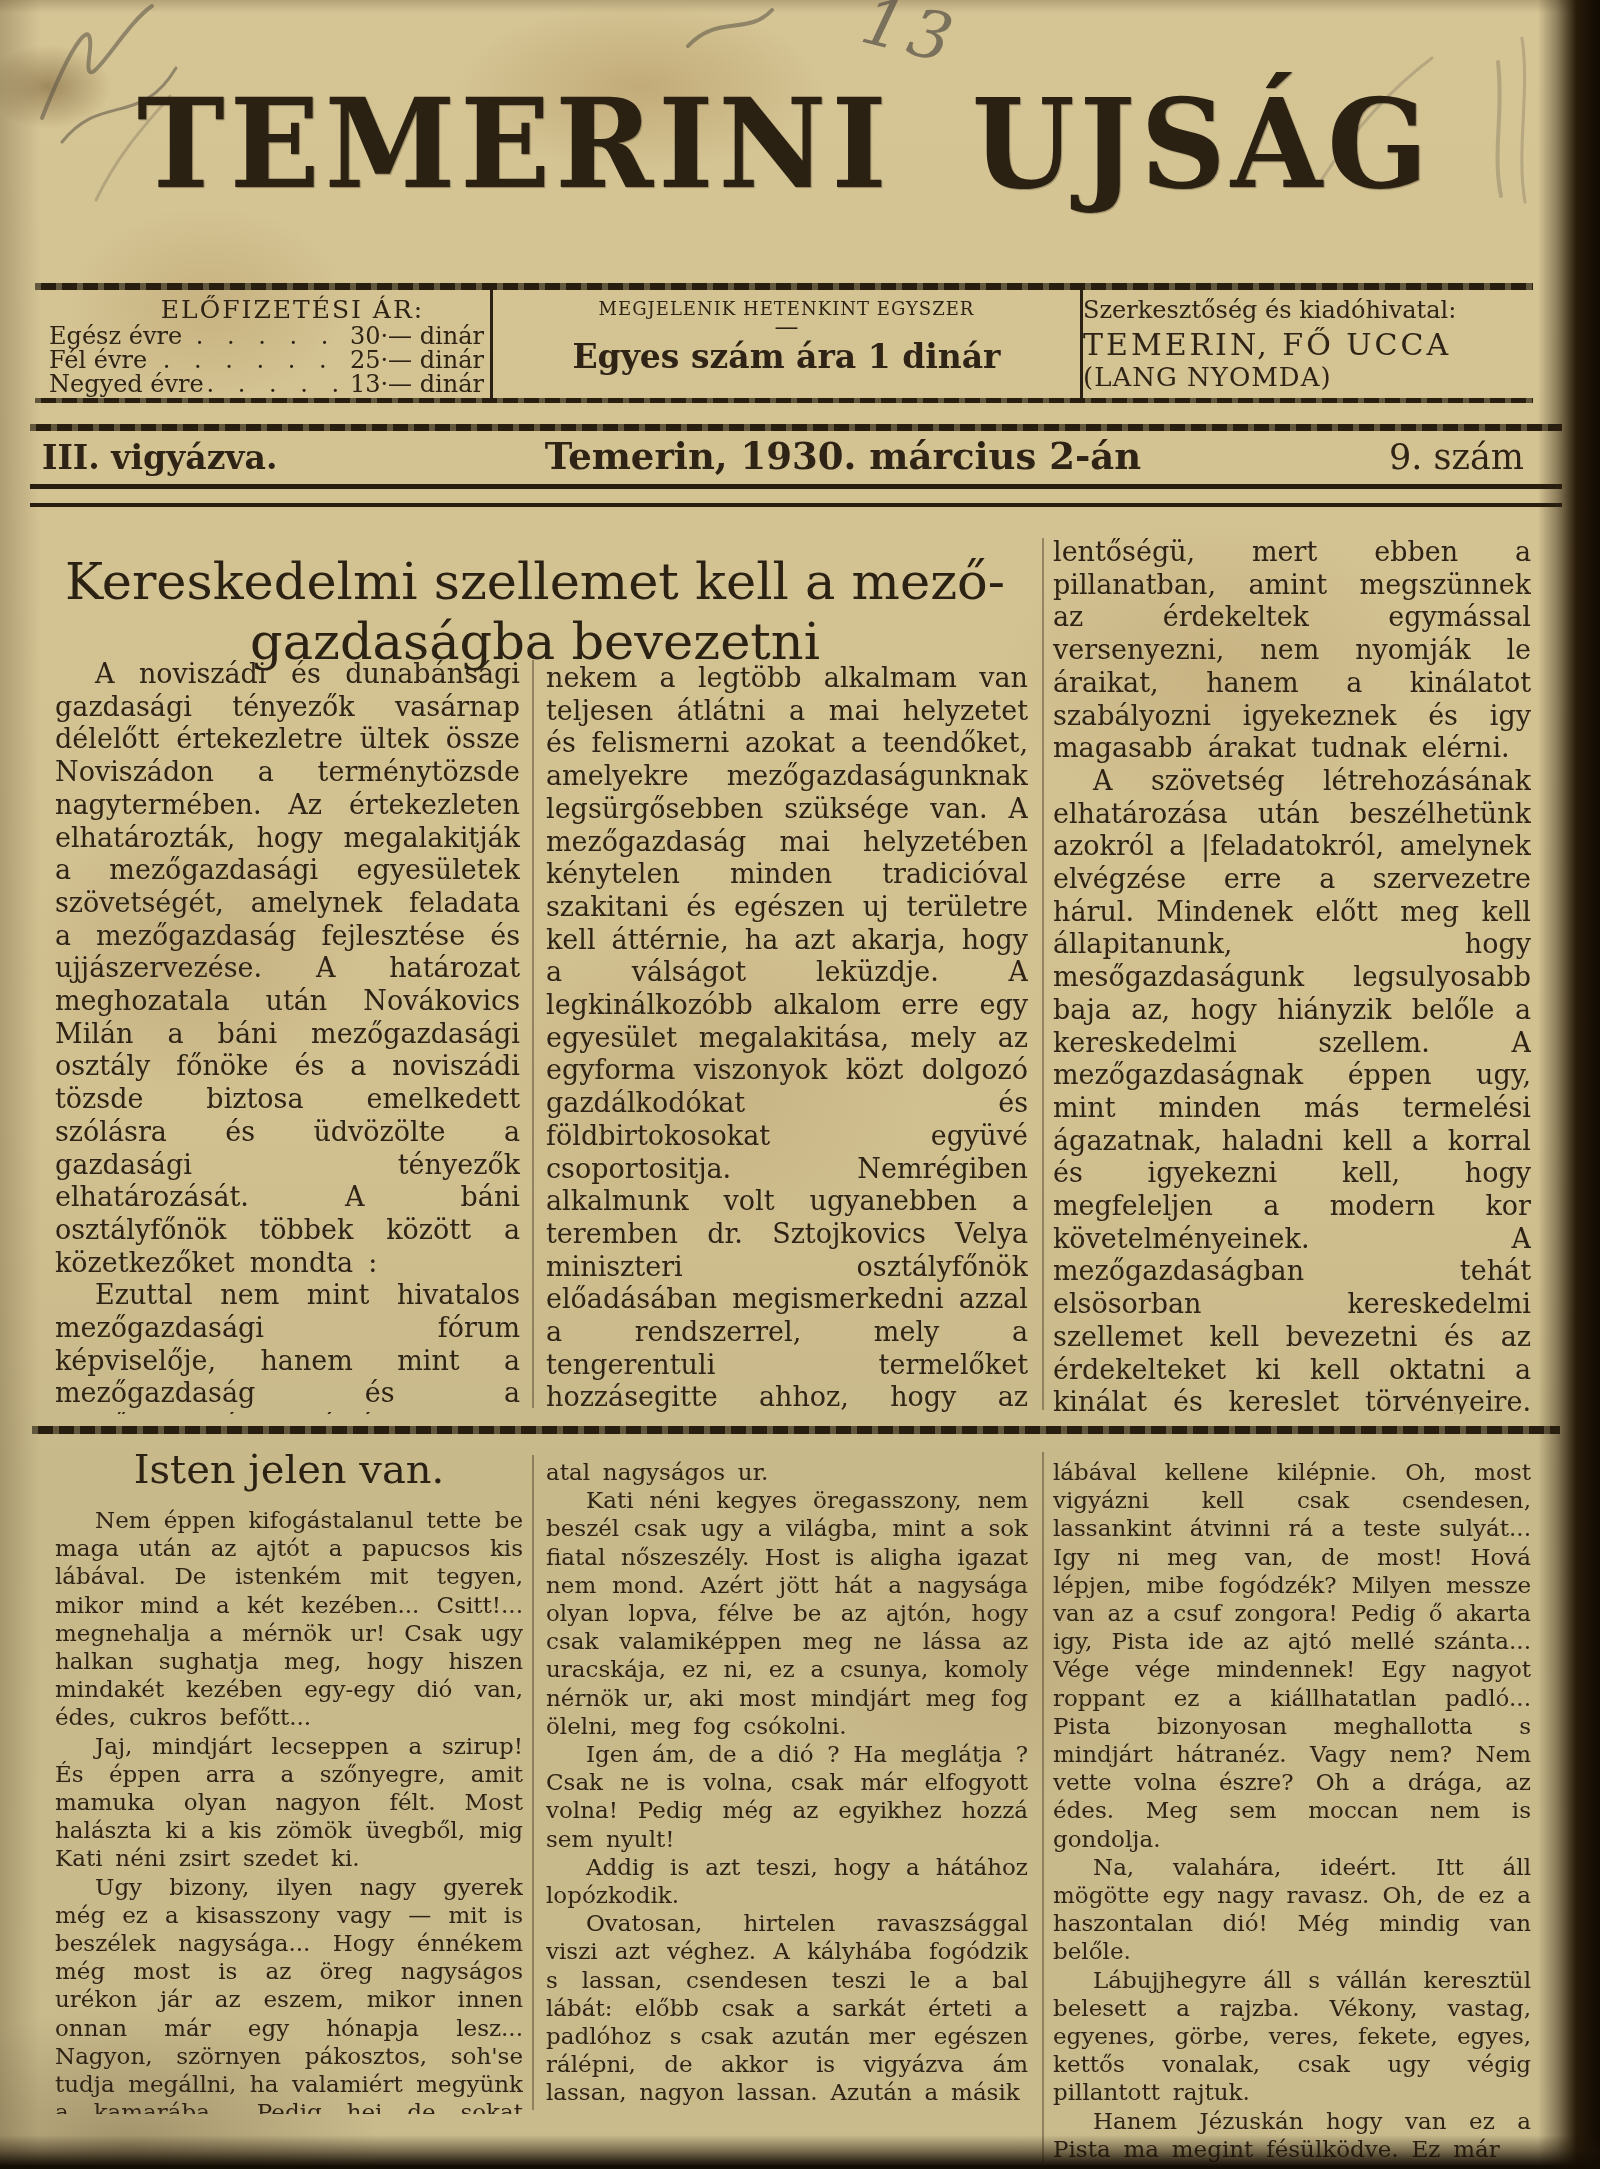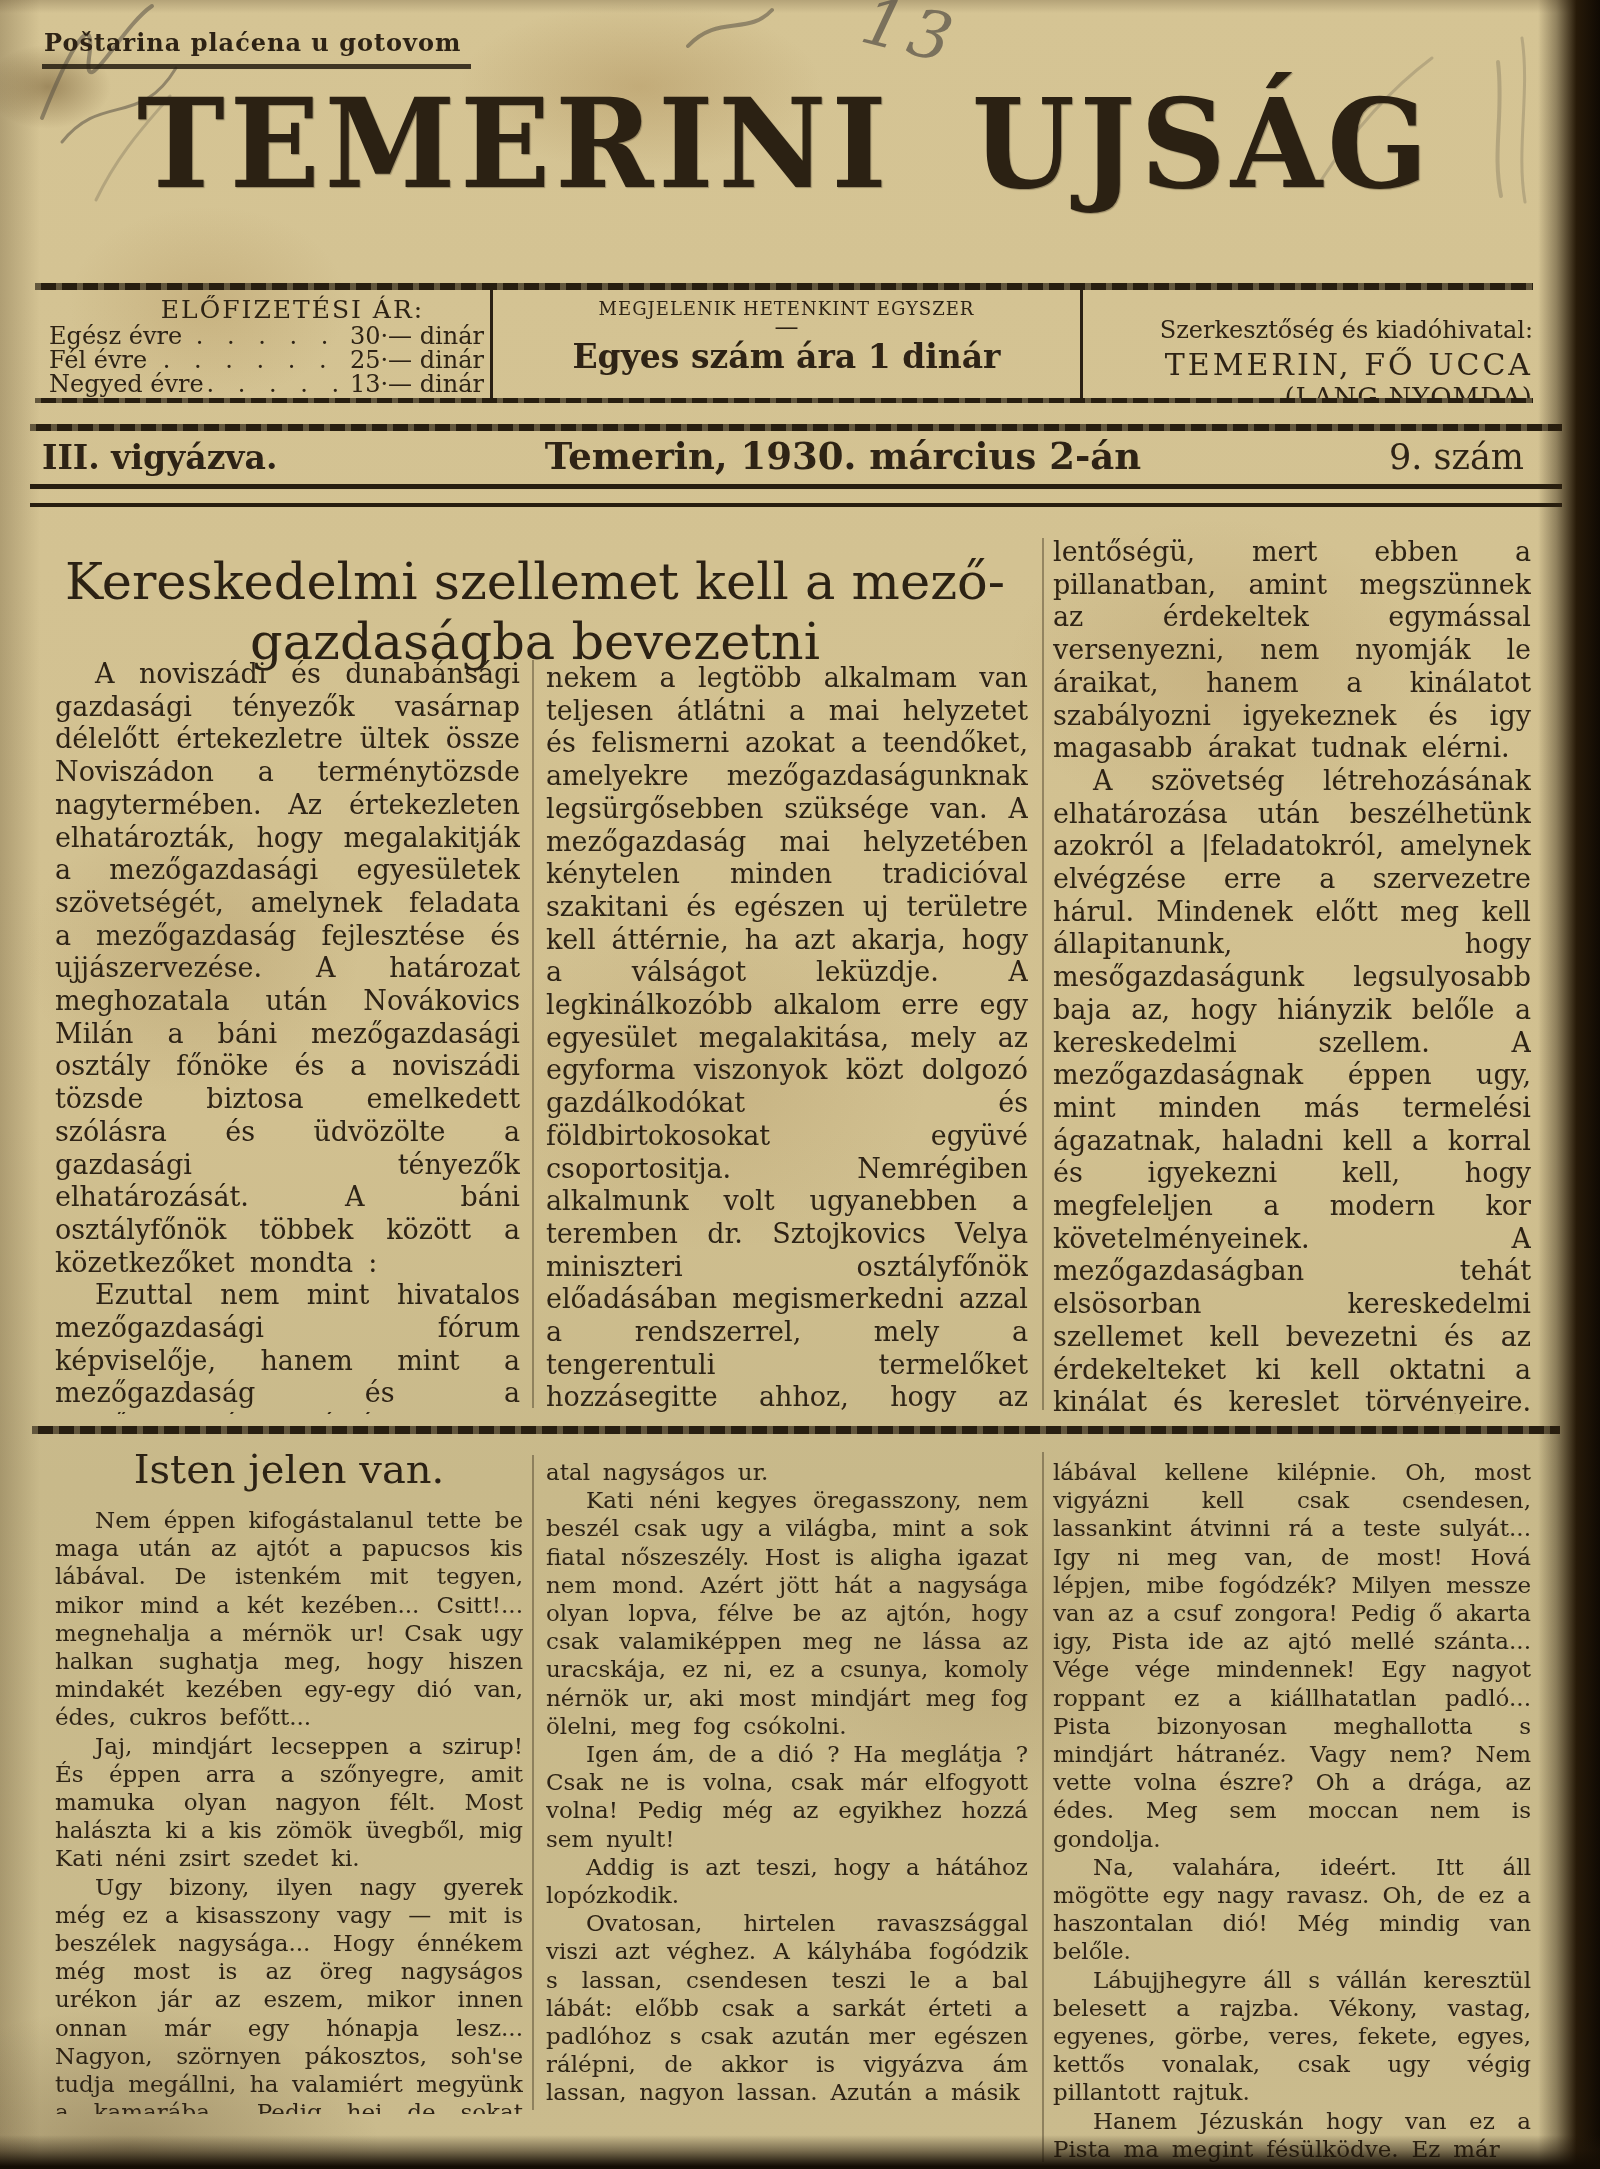--- a/index.html
+++ b/index.html
@@ -44,21 +44,21 @@
   .rule-c{left:30px;top:424px;width:1532px;height:7px;}
   .rule-d{left:30px;top:484px;width:1532px;height:14px;background:none;
     border-top:5px solid #271e10;border-bottom:4px solid #271e10;}
   .rule-mid{left:32px;top:1426px;width:1528px;height:8px;}
   
   .info-row{position:absolute;left:35px;top:290px;width:1498px;height:108px;display:flex;}
   .ibox{box-sizing:border-box;overflow:hidden;}
   .ibox1{width:455px;padding-top:5px;}
   .ibox2{width:593px;border-left:3px solid #2a2014;border-right:3px solid #2a2014;
     text-align:center;padding-top:8px;}
-  .ibox3{width:450px;text-align:right;padding-top:26px;}
+  .ibox3{width:450px;text-align:left;padding-top:6px;}
   .sub-title{text-align:center;font-size:25px;letter-spacing:2px;padding-left:60px;}
   .sub-row{display:flex;font-size:24px;line-height:24px;padding:0 6px 0 14px;}
   .sub-label{white-space:nowrap;}
   .sub-dots{flex:1;text-align:center;letter-spacing:8px;overflow:hidden;white-space:nowrap;}
   .sub-value{white-space:nowrap;}
   .freq-1{font-size:18px;letter-spacing:1px;}
   .freq-sep{font-size:24px;line-height:16px;}
   .freq-2{font-size:33px;font-weight:bold;margin-top:2px;}
   .ed-1{font-size:24px;}
   .ed-2{font-size:30px;letter-spacing:3px;margin-top:3px;}
@@ -104,21 +104,20 @@
       <path d="M96,200 C120,150 150,120 170,96" stroke-width="3" opacity=".5"></path>
       <path d="M688,46 C718,14 748,36 772,10" stroke-width="4"></path>
       <path d="M1320,182 C1360,120 1400,82 1432,58" stroke-width="3" opacity=".45"></path>
       <path d="M1498,62 C1504,112 1492,152 1501,196" stroke-width="4" opacity=".5"></path>
       <path d="M1522,38 C1530,92 1516,150 1525,202" stroke-width="3" opacity=".45"></path>
     </g>
   </svg>
 
   <div class="pencil-13">13</div>
 
-  <div class="stamp">Poštarina plaćena u gotovom</div>
 
   <h1 class="masthead" style="margin:0;">TEMERINI UJSÁG</h1>
 
   <div class="rule rule-a"></div>
 
   <div class="info-row">
     <div class="ibox ibox1">
       <div class="sub-title">ELŐFIZETÉSI ÁR:</div>
       <div class="sub-row">
         <span class="sub-label">Egész évre</span>

